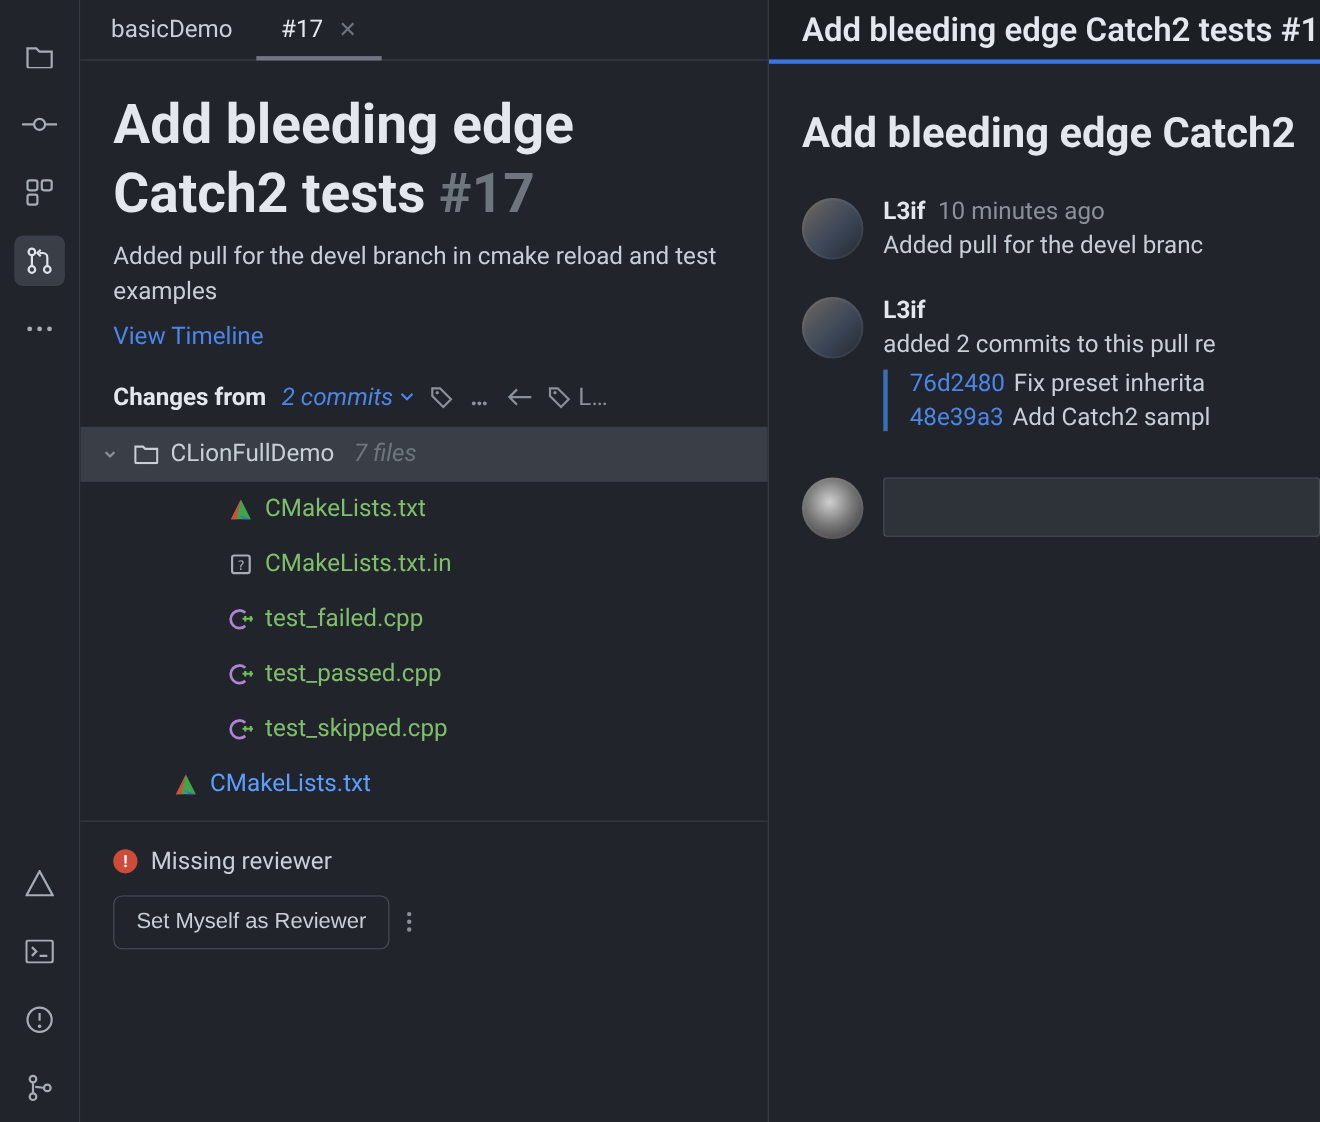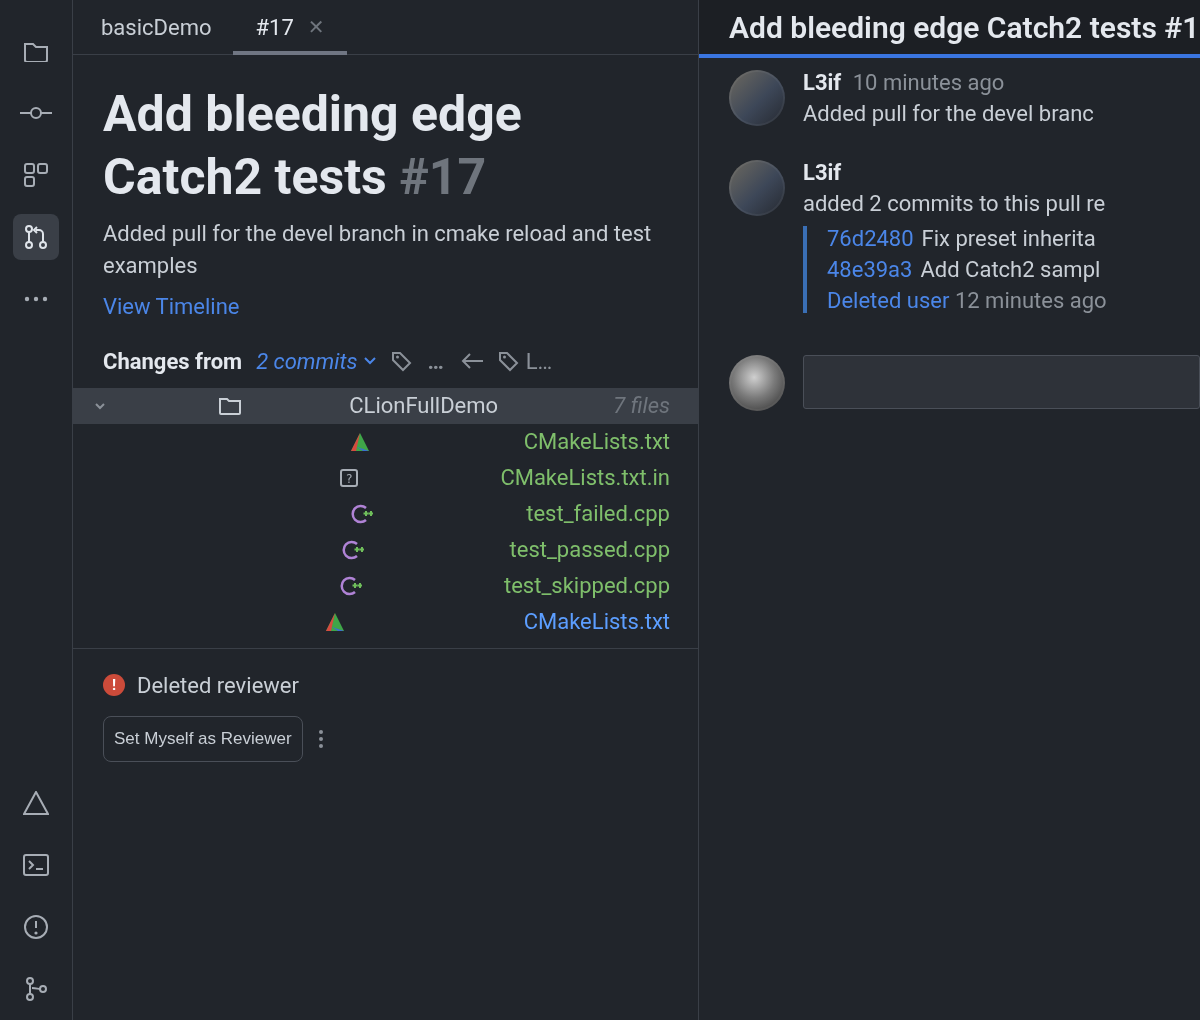--- a/index.html
+++ b/index.html
@@ -94,22 +94,22 @@
     font-size:22px;
   }
   .changes-row .lbl{font-weight:700;color:var(--white);}
   .changes-row .link{color:var(--link);cursor:pointer;display:inline-flex;align-items:center;gap:6px;font-style:italic;}
   .changes-row .ico{color:var(--text-dim);display:inline-flex;align-items:center;}
   .changes-row .ell{letter-spacing:2px;color:var(--text-dim);font-weight:700;}
 
   .tree{padding-bottom:8px;}
   .row{
     display:flex;align-items:center;gap:10px;
-    height:36px;padding-left:20px;padding-right:28px;
-    font-size:22px;cursor:pointer;white-space:nowrap;justify-content:space-between;
+    height:50px;padding-left:20px;padding-right:28px;
+    font-size:22px;cursor:pointer;white-space:nowrap;
   }
   .row.folder-root{background:var(--row-hover);}
   .indent-1{padding-left:56px;}
   .indent-2{padding-left:106px;}
   .row .chev{color:var(--text-dim);width:18px;display:inline-flex;}
   .row .ficon{width:24px;display:inline-flex;align-items:center;justify-content:center;}
   .row .fname{color:var(--text);}
   .row .count{color:var(--text-dimmer);margin-left:8px;font-style:italic;}
   .row .fname.green{color:var(--green);}
   .row .fname.blue{color:var(--link2);}
@@ -118,21 +118,21 @@
     border-top:1px solid var(--border);
     padding:24px 30px;
     display:flex;flex-direction:column;gap:18px;
   }
   .warn-row{display:flex;align-items:center;gap:12px;font-size:22px;color:var(--text);}
   .warn-badge{width:22px;height:22px;border-radius:50%;background:var(--warn);color:#fff;display:inline-flex;align-items:center;justify-content:center;font-size:15px;font-weight:700;}
   .btn-row{display:flex;align-items:center;gap:16px;}
   .btn{
     border:1px solid #4a4f58;border-radius:8px;
     background:transparent;color:var(--text);
-    padding:12px 10px;font-size:17px;cursor:pointer;text-align:right;
+    padding:12px 20px;font-size:20px;cursor:pointer;text-align:right;
   }
   .kebab{color:var(--text-dim);font-size:22px;display:inline-flex;flex-direction:column;gap:3px;}
   .kebab .dot{width:4px;height:4px;background:var(--text-dim);border-radius:50%;}
 
   .col-right{
     flex:1;min-width:0;
     display:flex;flex-direction:column;
     background:var(--bg);
     overflow:hidden;
   }
@@ -390,21 +390,21 @@
                 <path d="M7 15 L19 19 L13 19 Z" fill="#3a6fd4"></path>
               </svg>
           </span>
           <span class="fname blue">CMakeLists.txt</span>
         </div>
       </div>
 
       <div class="reviewer-block">
         <div class="warn-row">
           <span class="warn-badge">!</span>
-          <span>Deleted reviewer</span>
+          <span>Missing reviewer</span>
         </div>
         <div class="btn-row">
           <button class="btn">Set Myself as Reviewer</button>
           <span class="kebab">
             <span class="dot"></span>
               <span class="dot"></span>
               <span class="dot"></span>
           </span>
         </div>
       </div>
@@ -416,20 +416,21 @@
       <svg width="22" height="22" viewBox="0 0 22 22">
         <circle cx="5" cy="4" r="2.5" fill="none" stroke="#6fbe5b" stroke-width="2"></circle>
         <circle cx="5" cy="18" r="2.5" fill="none" stroke="#6fbe5b" stroke-width="2"></circle>
         <circle cx="17" cy="18" r="2.5" fill="none" stroke="#6fbe5b" stroke-width="2"></circle>
         <path d="M5 6.5v9M17 15.5V8a3 3 0 0 0-3-3h-3" fill="none" stroke="#6fbe5b" stroke-width="2"></path>
         <path d="M12 2.5l-3 2.5 3 2.5" fill="none" stroke="#6fbe5b" stroke-width="2"></path>
       </svg>
       <span>Add bleeding edge Catch2 tests #1</span>
     </div>
     <div class="right-body">
+      <div class="right-title">Add bleeding edge Catch2</div>
 
       <div class="entry">
         <div class="avatar"></div>
         <div class="entry-body">
           <div class="entry-head">
             <span class="user">L3if</span>
             <span class="time">10 minutes ago</span>
           </div>
           <div class="entry-msg">Added pull for the devel branc</div>
         </div>
@@ -442,23 +443,20 @@
             <span class="user">L3if</span>
           </div>
           <div class="entry-msg">added 2 commits to this pull re</div>
           <div class="commit-list">
             <div class="commit-line">
               <span class="hash">76d2480</span><span class="msg">Fix preset inherita</span>
             </div>
             <div class="commit-line">
               <span class="hash">48e39a3</span><span class="msg">Add Catch2 sampl</span>
             </div>
-            <div class="commit-line">
-              <span class="duser">Deleted user</span> <span class="ctime">12 minutes ago</span>
-            </div>
           </div>
         </div>
       </div>
 
       <div class="compose">
         <div class="avatar bw"></div>
         <div class="input"></div>
       </div>
     </div>
   </div>

